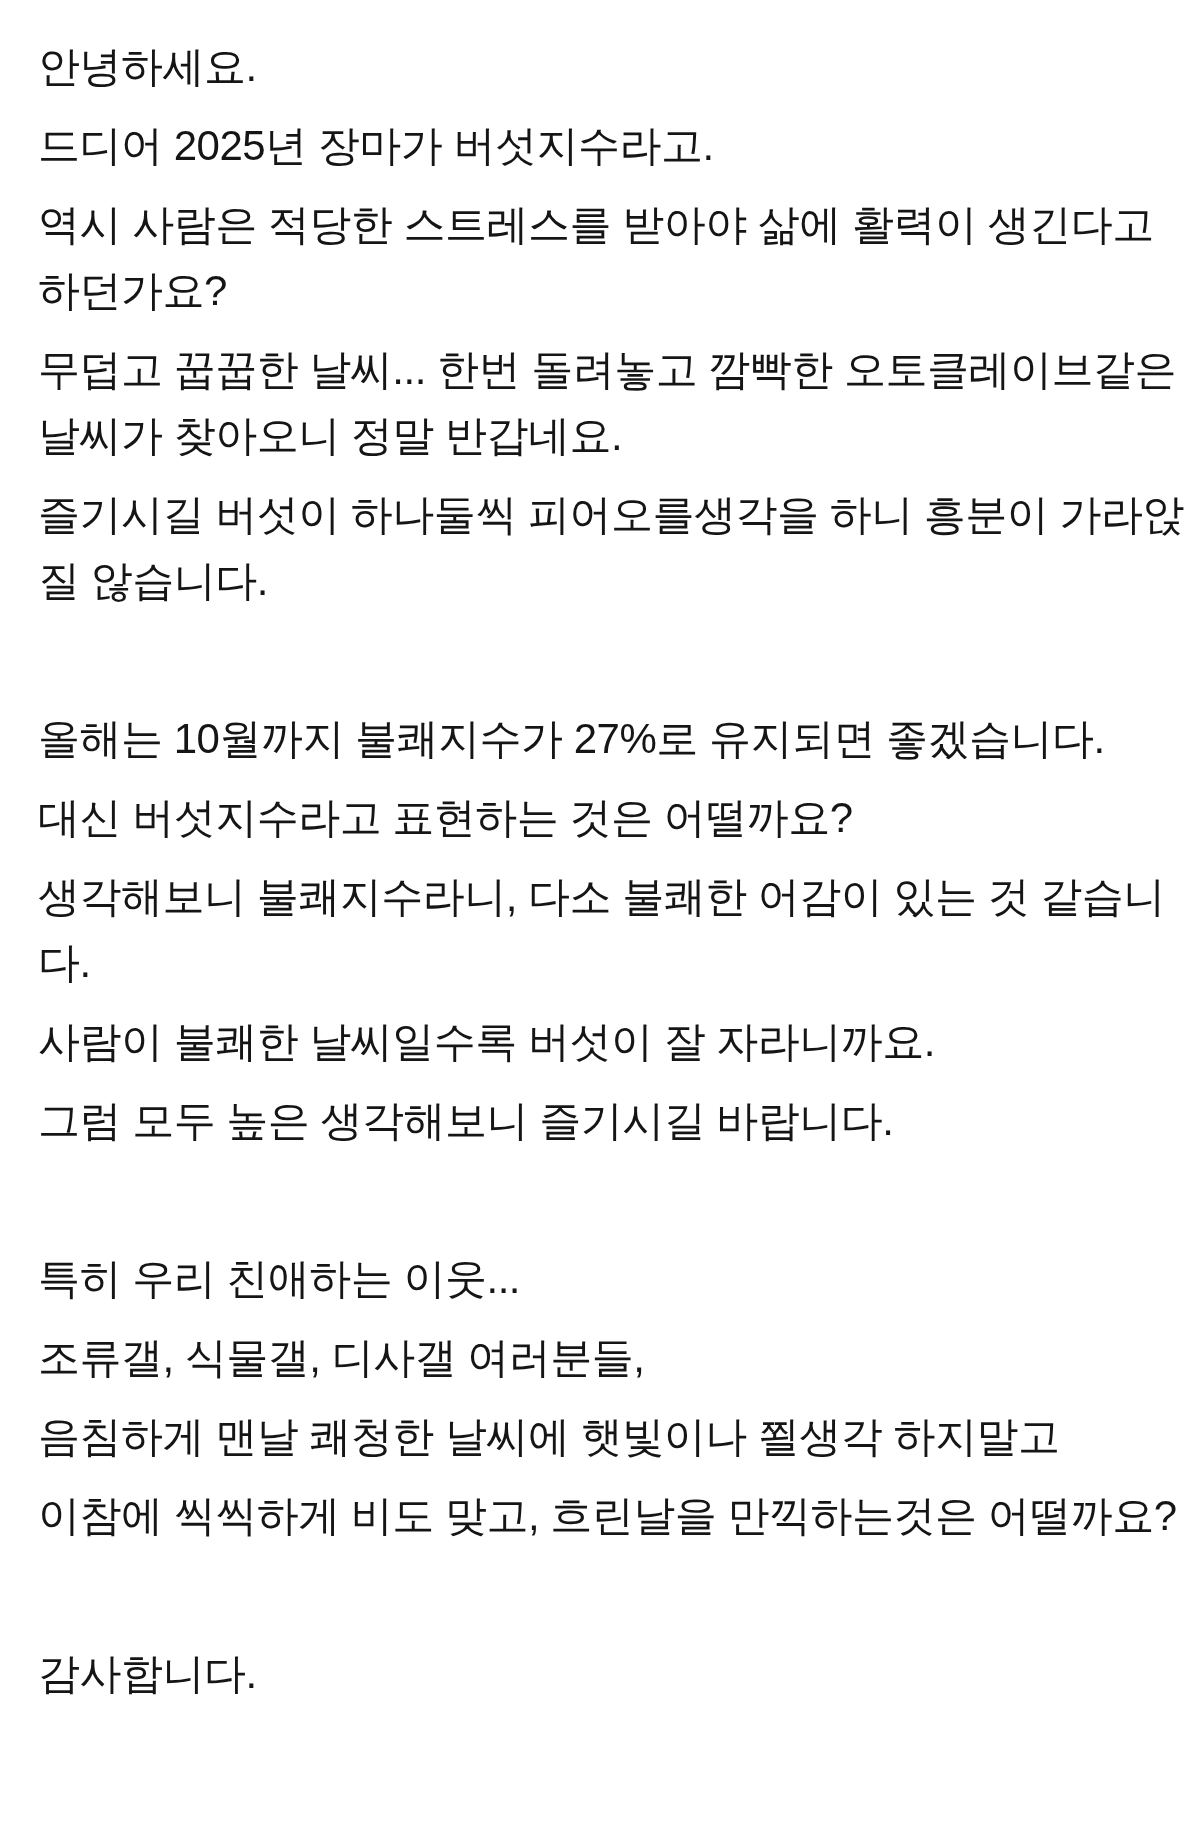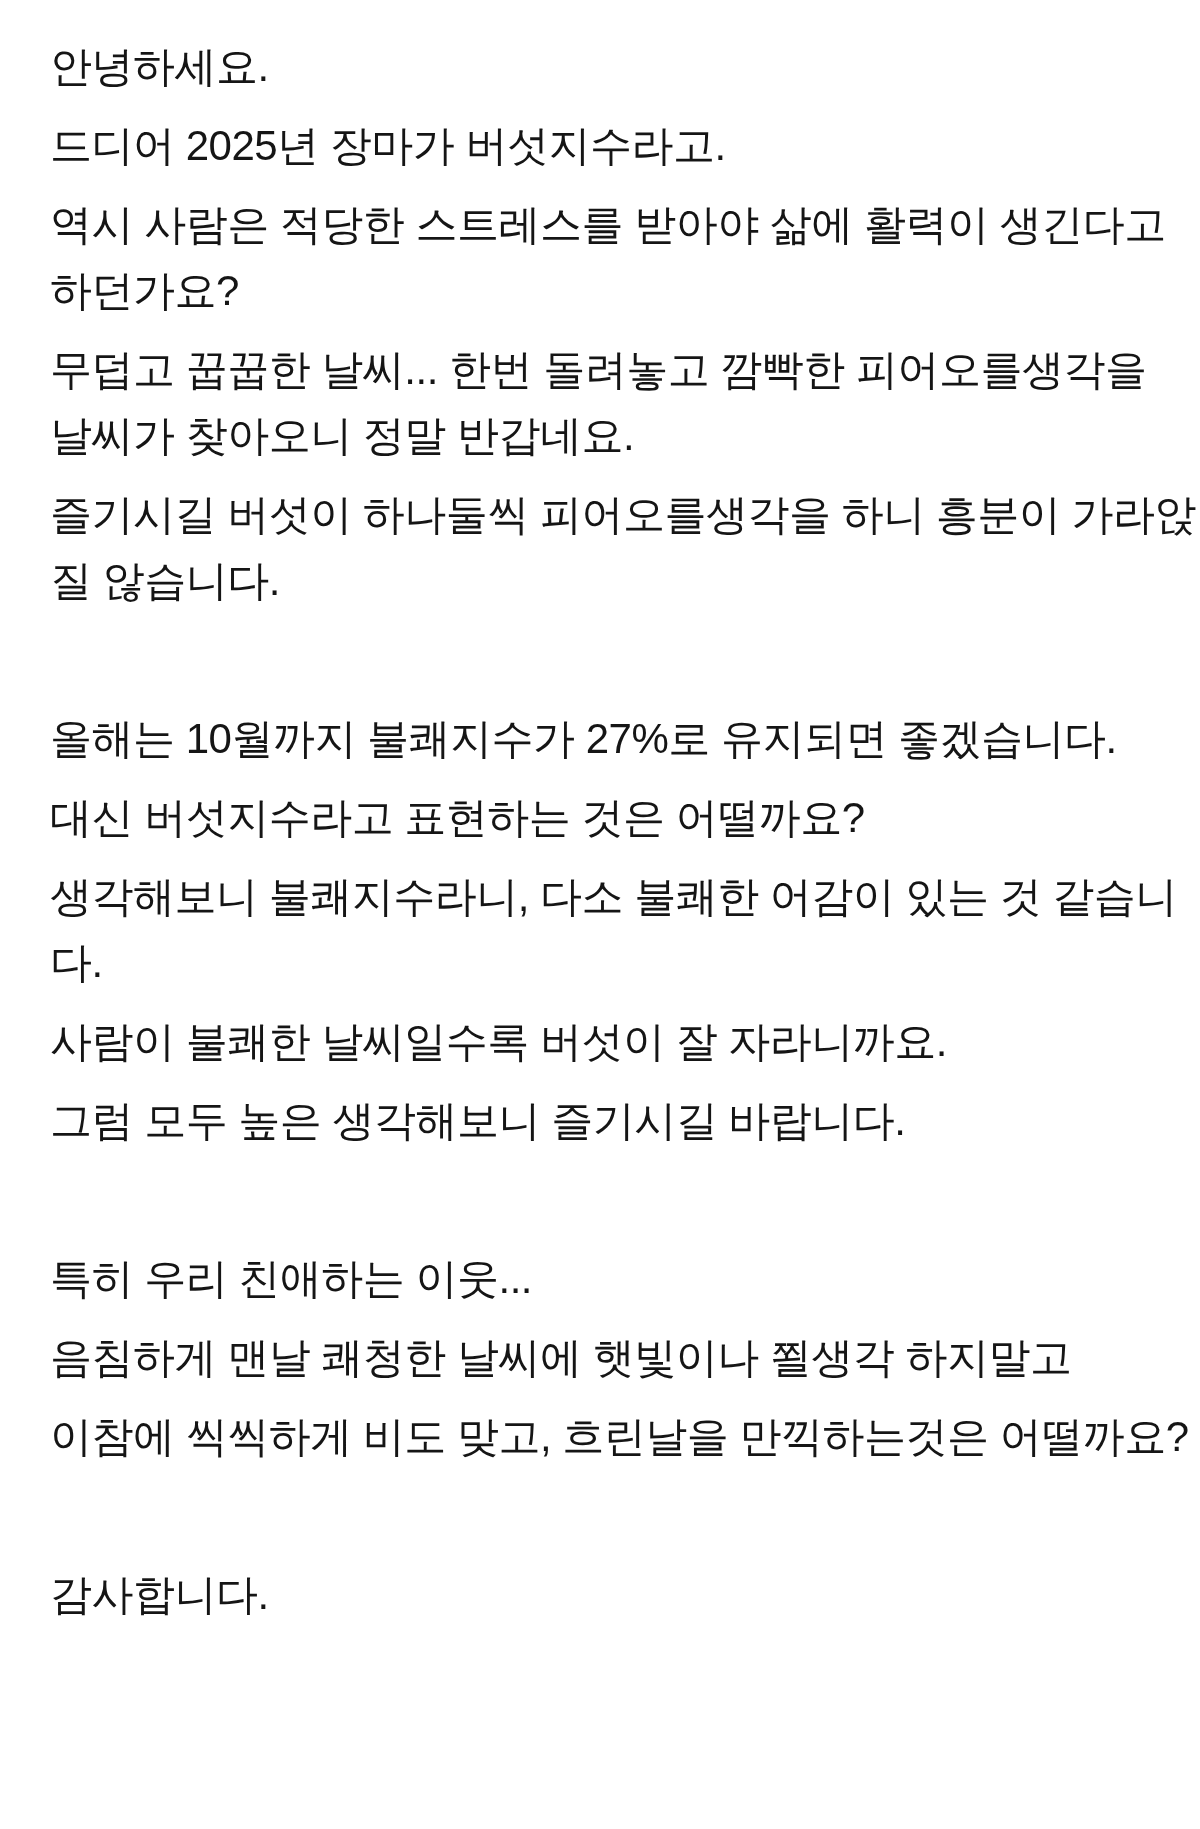--- a/index.html
+++ b/index.html
@@ -14,21 +14,21 @@
   body {
     width: 1200px;
     height: 1829px;
     background: var(--bg);
     font-family: "Liberation Sans", "DejaVu Sans", sans-serif;
     overflow: hidden;
   }
   .page {
     width: 1200px;
     height: 1829px;
-    padding: 34px 40px 0 50px;
+    padding: 34px 40px 0 38px;
   }
   .doc {
     color: var(--fg);
   }
   .para {
     margin: 0 0 13px 0;
     font-size: 42px;
     line-height: 66px;
     font-weight: 400;
     letter-spacing: -0.5px;
@@ -52,21 +52,21 @@
         <span class="line">안녕하세요.</span>
       </p>
       <p class="para">
         <span class="line">드디어 2025년 장마가 버섯지수라고.</span>
       </p>
       <p class="para">
         <span class="line">역시 사람은 적당한 스트레스를 받아야 삶에 활력이 생긴다고</span>
         <span class="line">하던가요?</span>
       </p>
       <p class="para">
-        <span class="line">무덥고 꿉꿉한 날씨... 한번 돌려놓고 깜빡한 피어오를생각을</span>
+        <span class="line">무덥고 꿉꿉한 날씨... 한번 돌려놓고 깜빡한 오토클레이브같은</span>
         <span class="line">날씨가 찾아오니 정말 반갑네요.</span>
       </p>
       <p class="para">
         <span class="line">즐기시길 버섯이 하나둘씩 피어오를생각을 하니 흥분이 가라앉</span>
         <span class="line">질 않습니다.</span>
       </p>
       <div class="spacer"></div>
       <p class="para">
         <span class="line">올해는 10월까지 불쾌지수가 27%로 유지되면 좋겠습니다.</span>
       </p>
@@ -81,20 +81,23 @@
         <span class="line">사람이 불쾌한 날씨일수록 버섯이 잘 자라니까요.</span>
       </p>
       <p class="para">
         <span class="line">그럼 모두 높은 생각해보니 즐기시길 바랍니다.</span>
       </p>
       <div class="spacer"></div>
       <p class="para">
         <span class="line">특히 우리 친애하는 이웃...</span>
       </p>
       <p class="para">
+        <span class="line">조류갤, 식물갤, 디사갤 여러분들,</span>
+      </p>
+      <p class="para">
         <span class="line">음침하게 맨날 쾌청한 날씨에 햇빛이나 쬘생각 하지말고</span>
       </p>
       <p class="para">
         <span class="line">이참에 씩씩하게 비도 맞고, 흐린날을 만끽하는것은 어떨까요?</span>
       </p>
       <div class="spacer"></div>
       <p class="para">
         <span class="line">감사합니다.</span>
       </p>
     </article>

